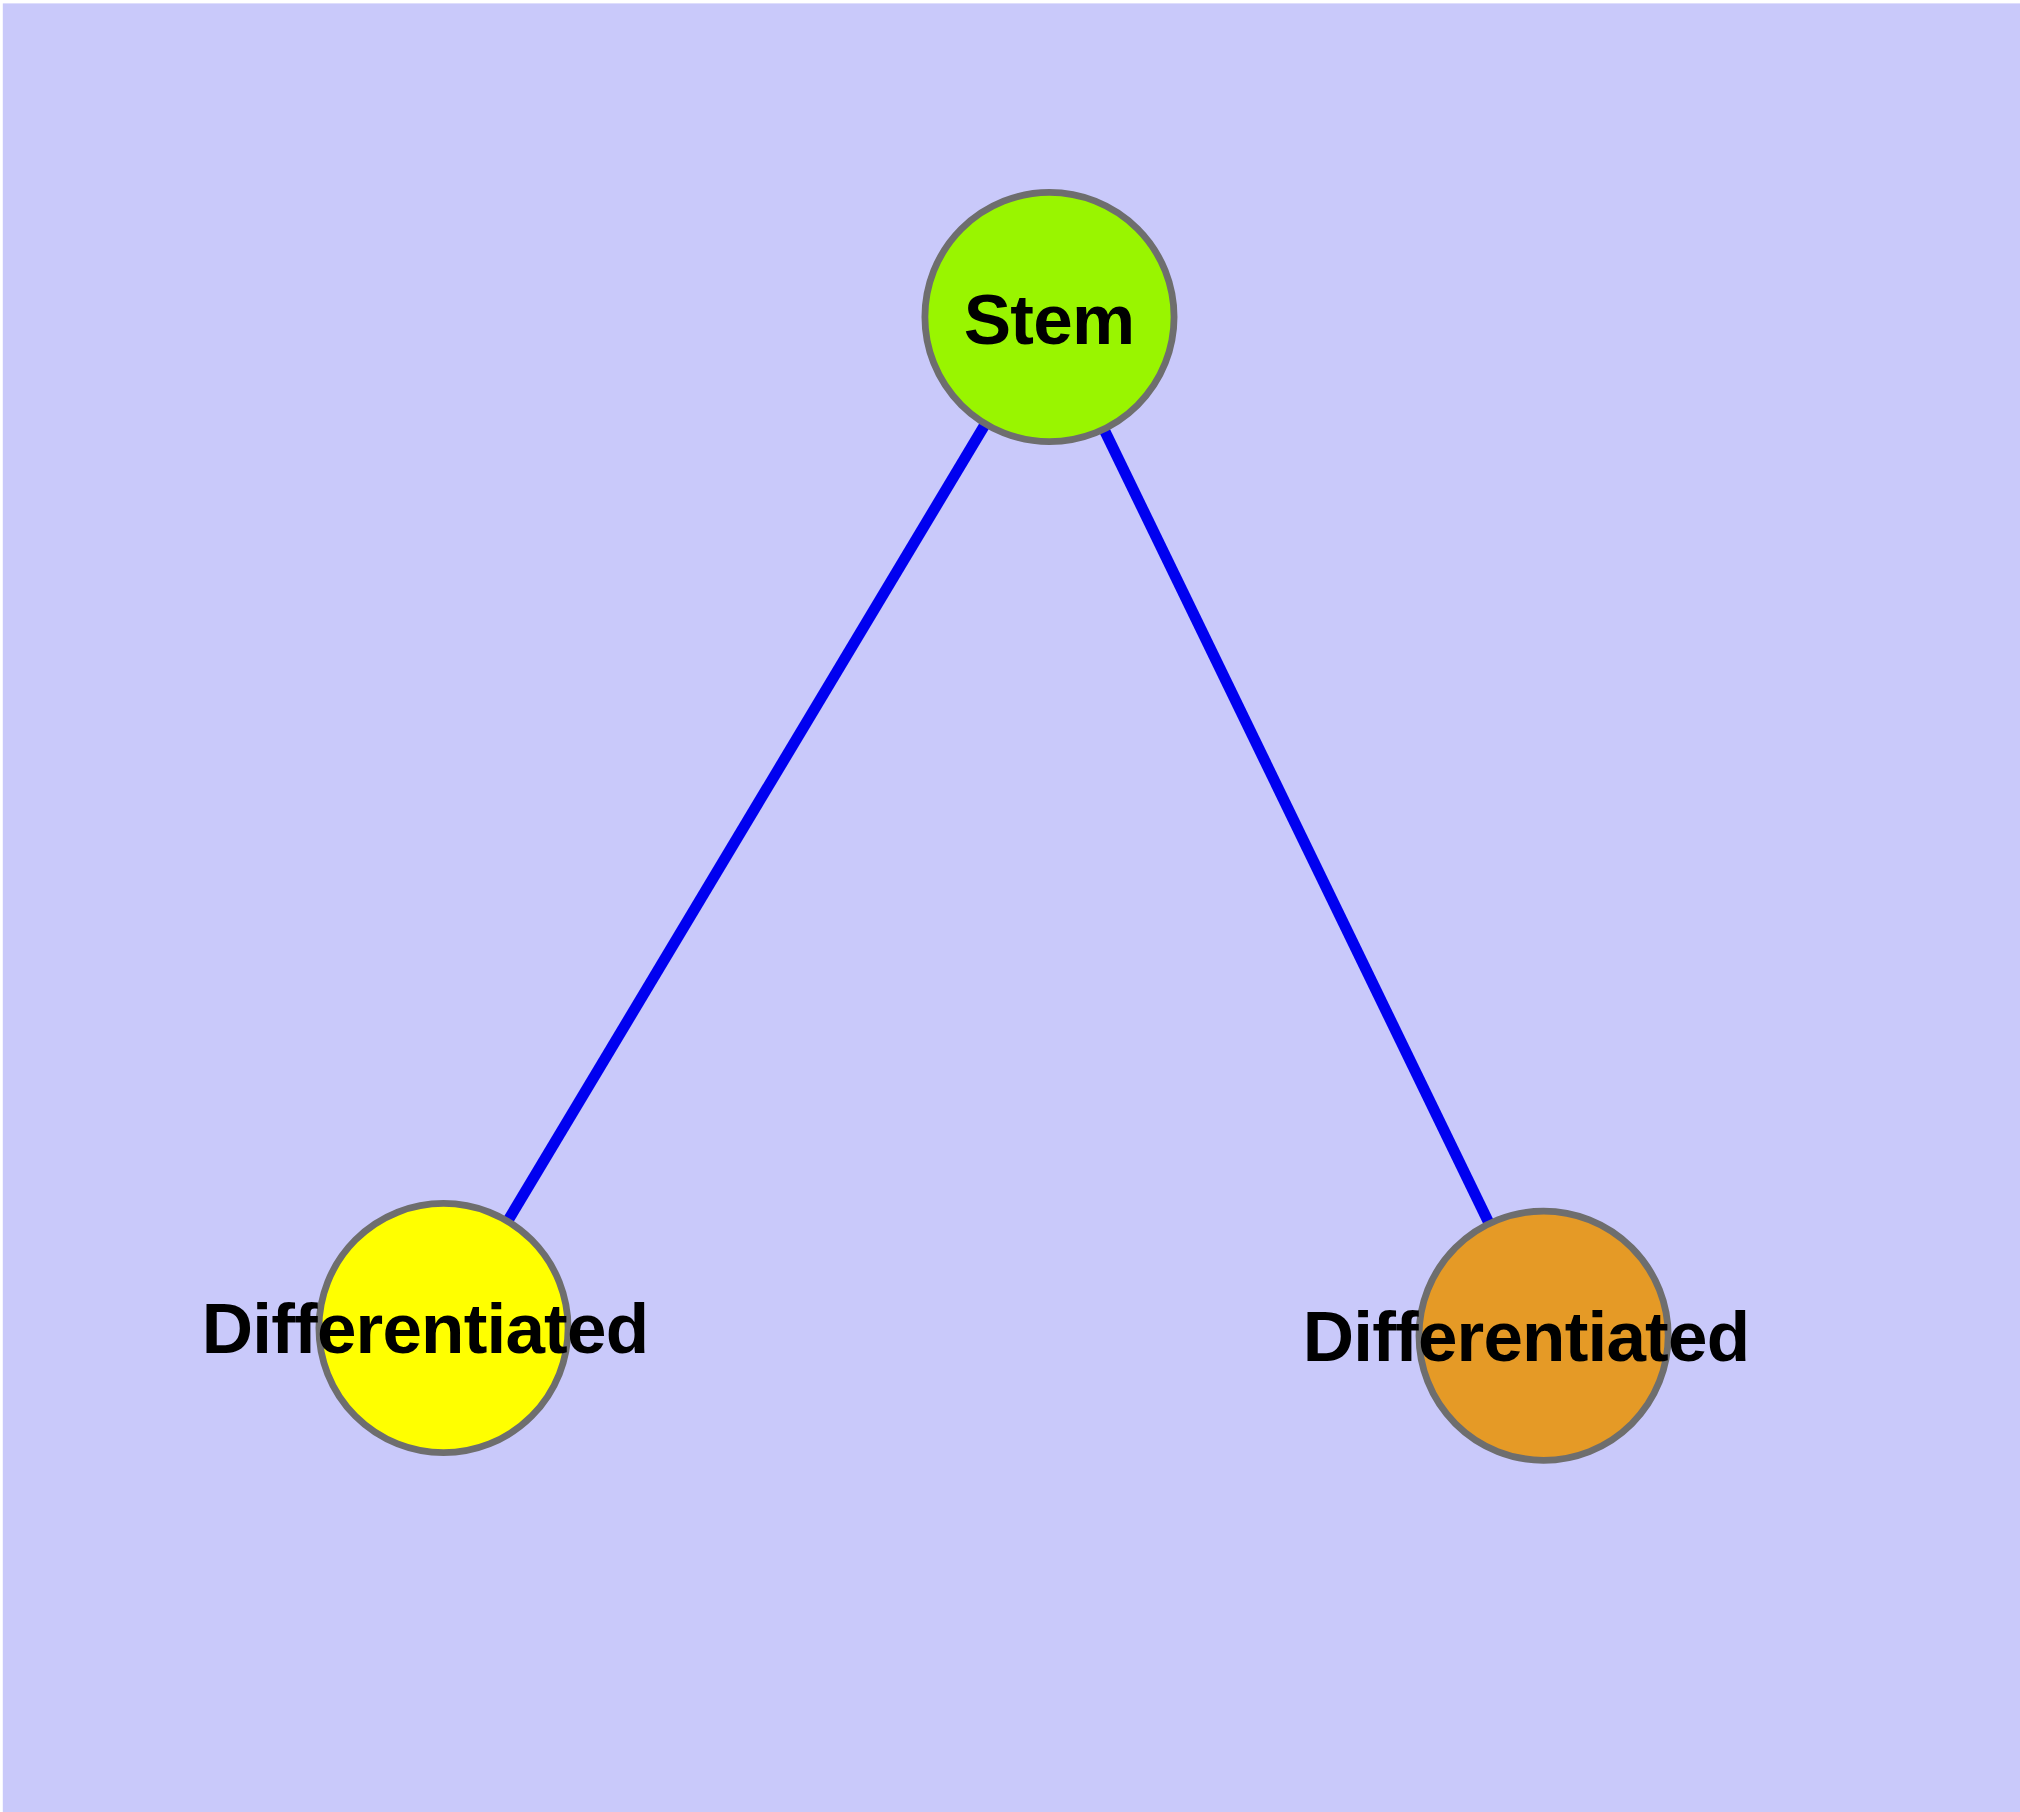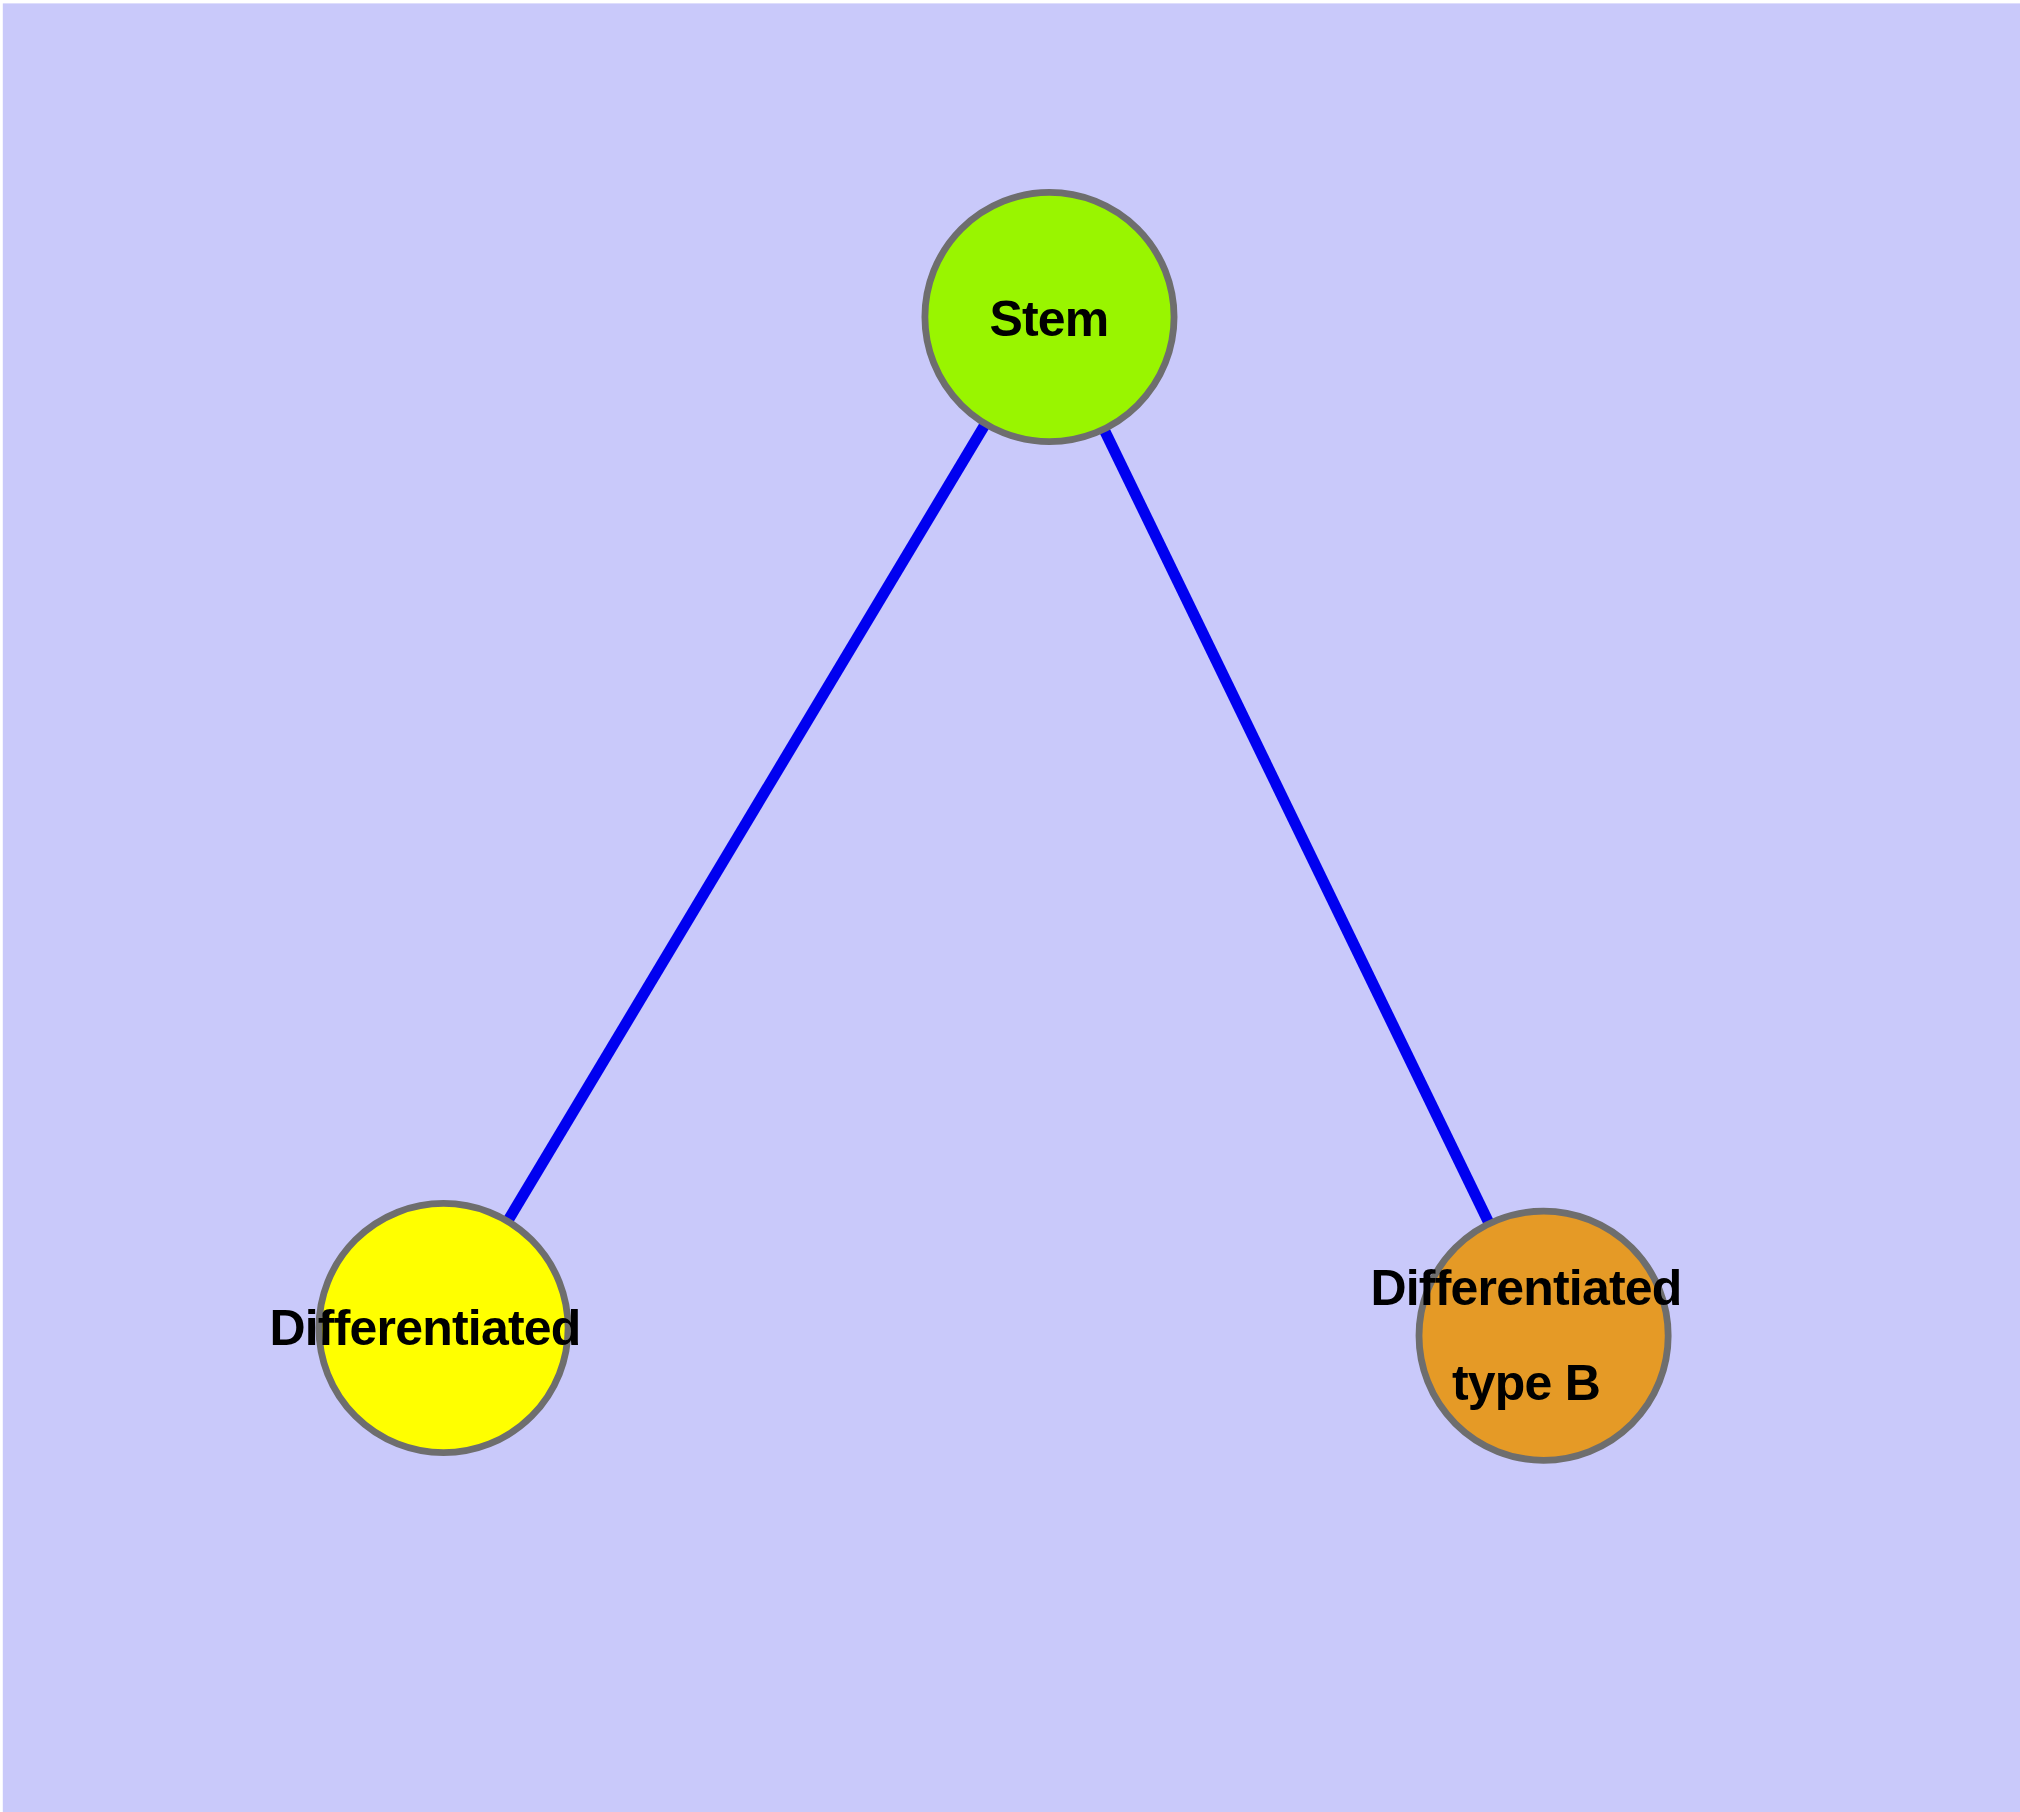--- a/index.html
+++ b/index.html
@@ -20,21 +20,21 @@
     left: 0;
     top: 0;
     display: block;
   }
   .node-label {
     position: absolute;
     transform: translate(-50%, -50%);
     text-align: center;
     color: #000000;
     font-weight: bold;
-    font-size: 50px;
+    font-size: 71px;
     line-height: 95px;
     white-space: nowrap;
     letter-spacing: -0.8px;
   }
   .label-line {
     display: block;
   }
   
   .label-stem   { left: 1049px; top: 319px; }
   .label-type-a { left: 425px;  top: 1328px; }
@@ -60,17 +60,16 @@
   <div class="node-label label-stem">
     <span class="label-line">Stem</span>
   </div>
 
   <div class="node-label label-type-a">
     <span class="label-line">Differentiated</span>
   </div>
 
   <div class="node-label label-type-b">
     <span class="label-line">Differentiated</span>
-    <span class="label-line">type B</span>
   </div>
 
 </div>
 
 
 </body></html>

